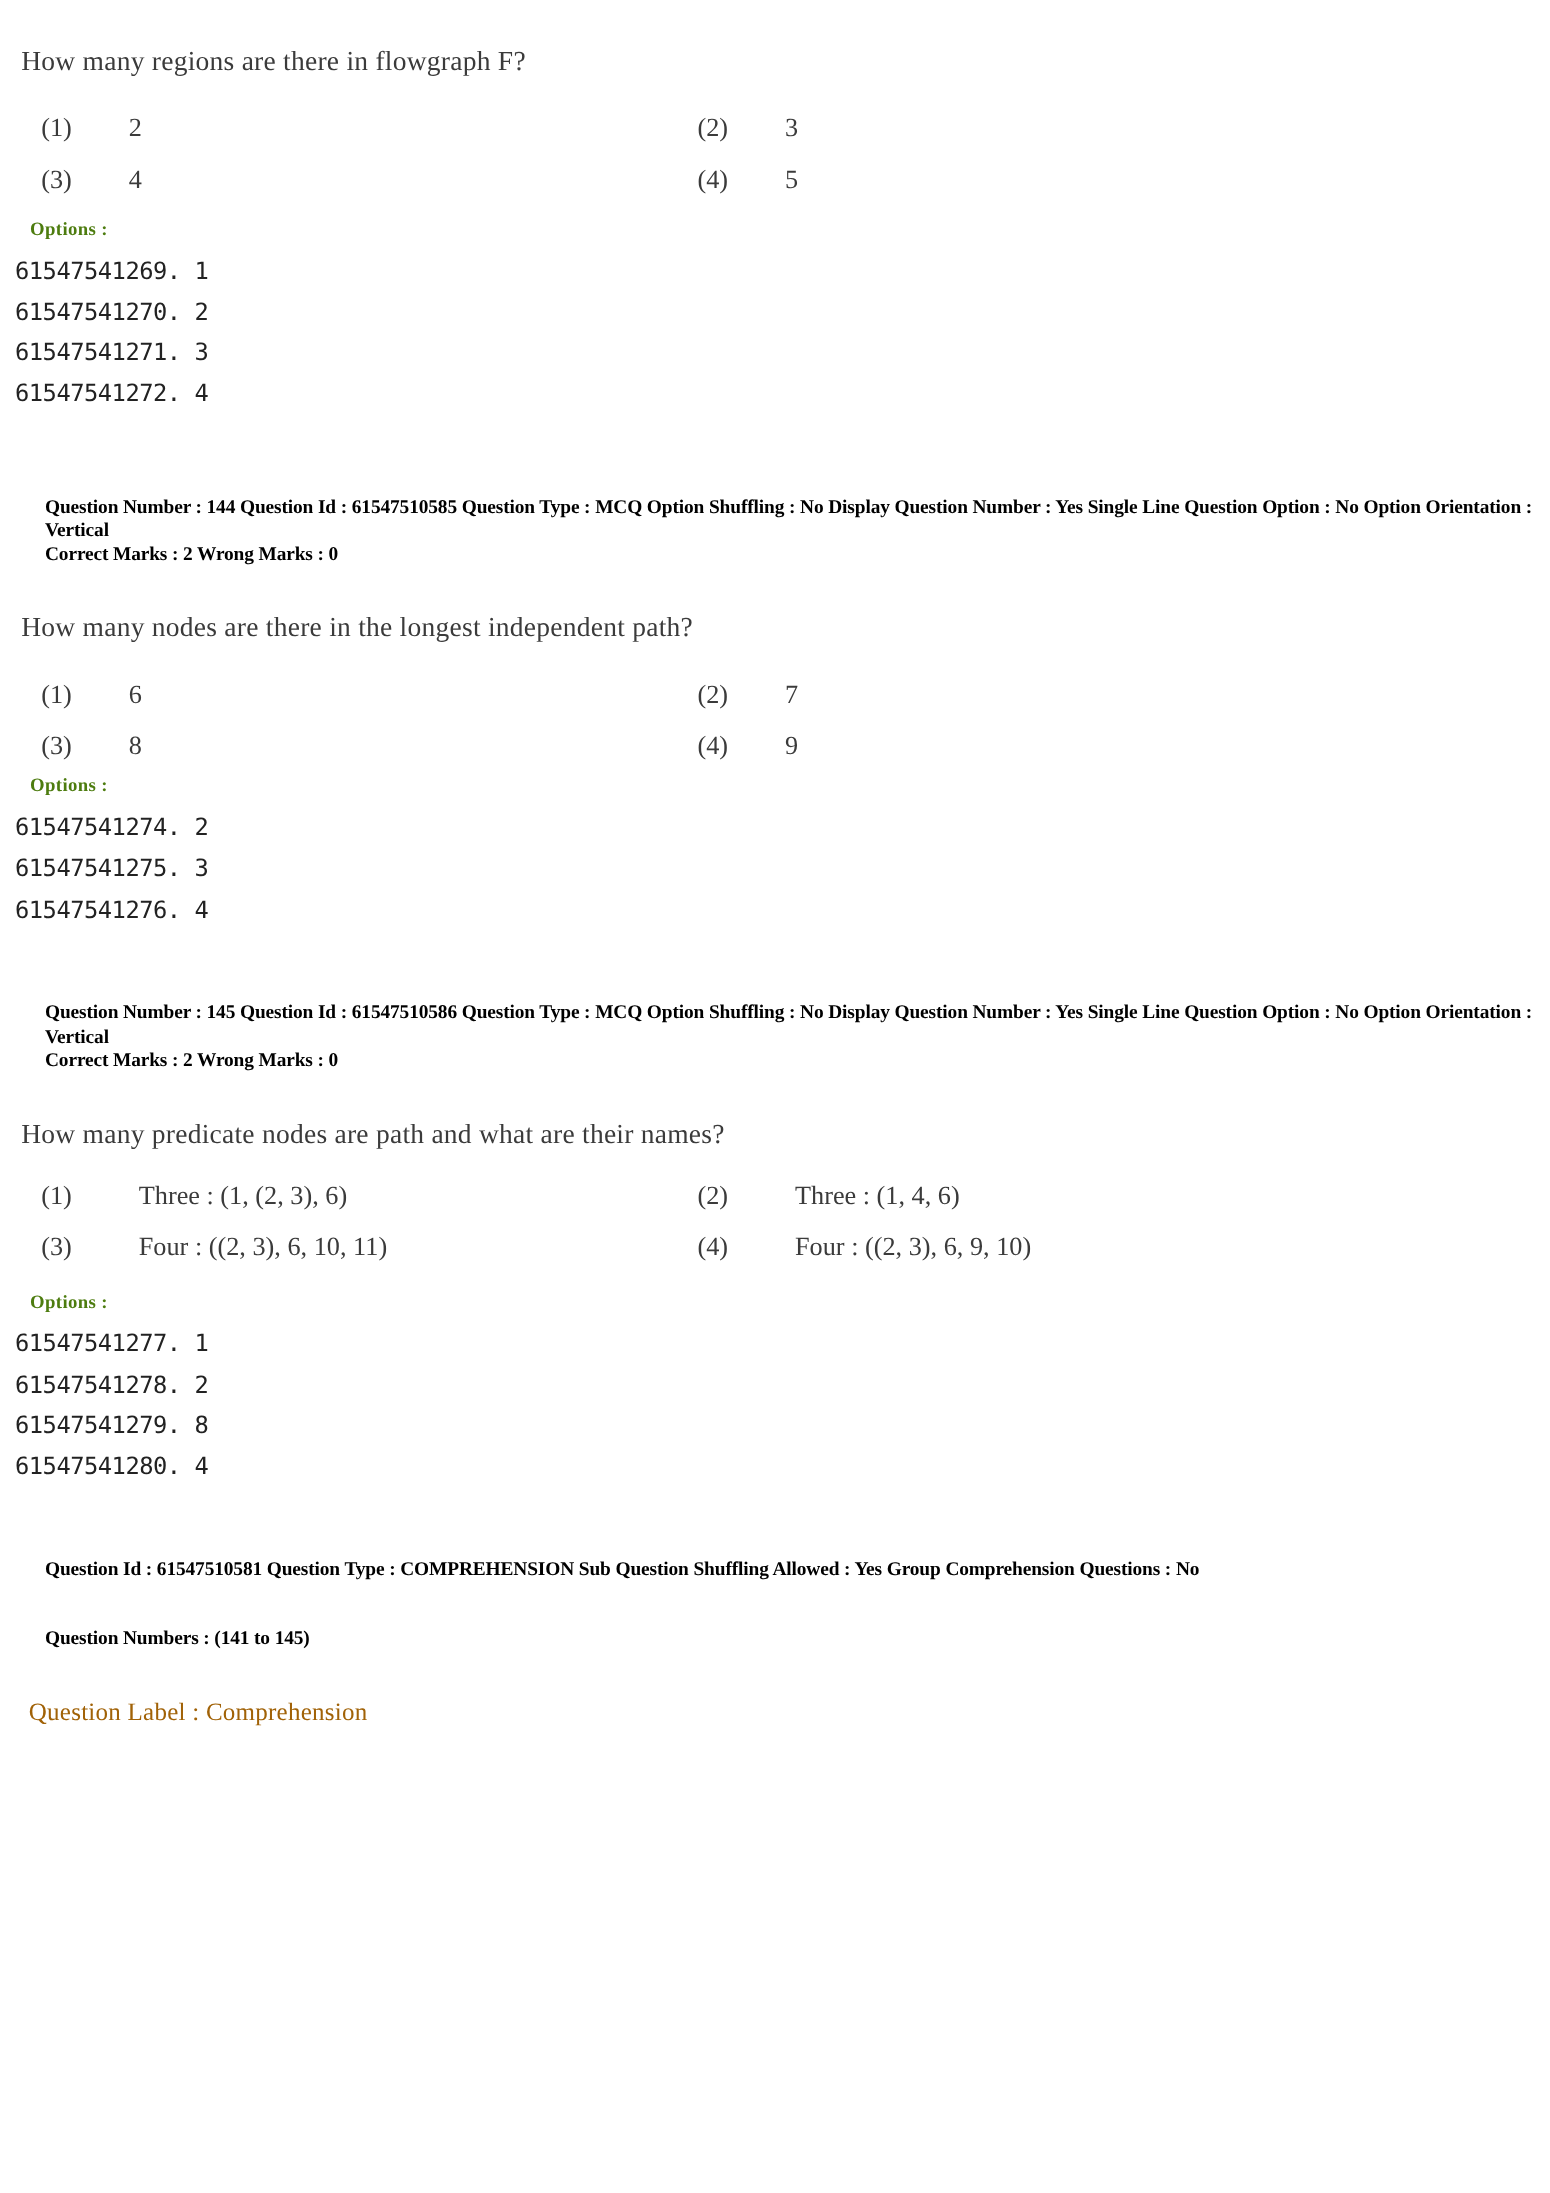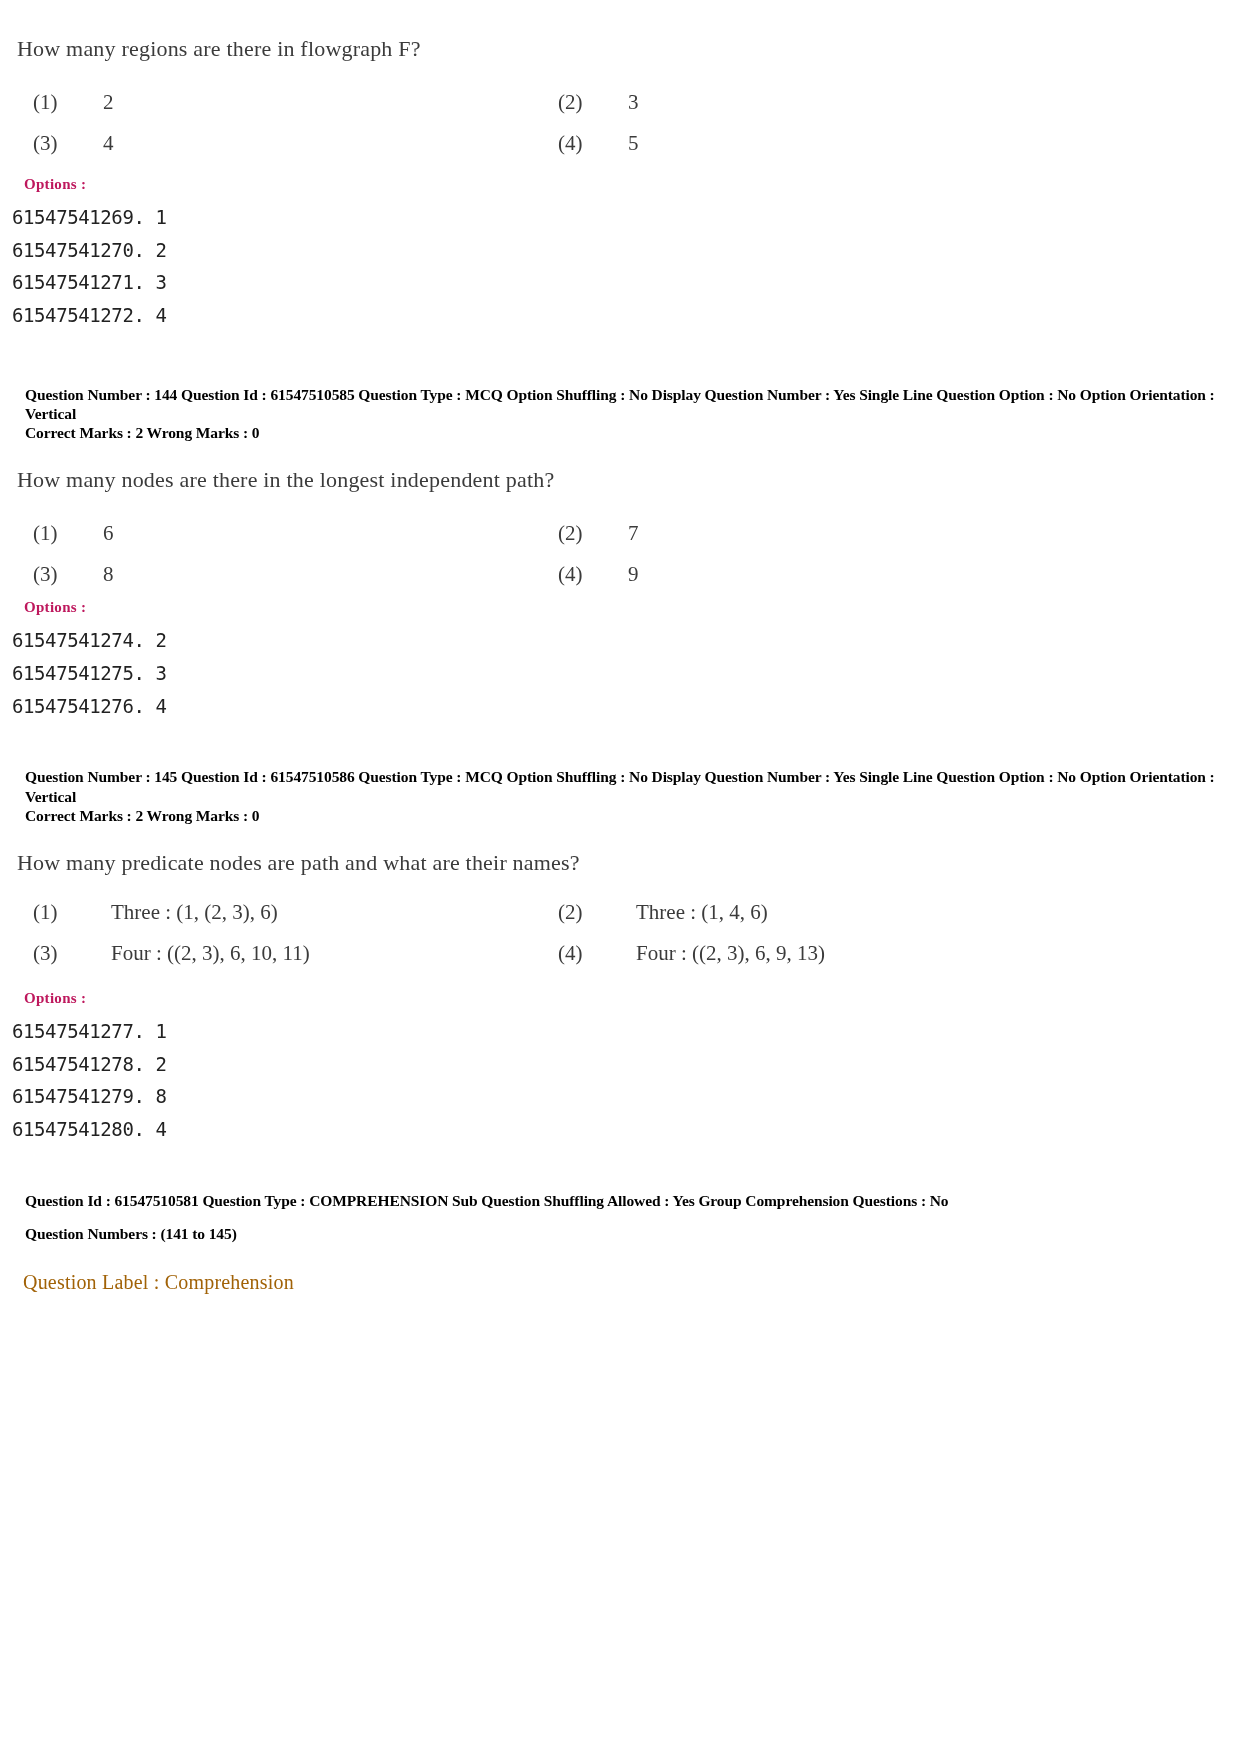--- a/index.html
+++ b/index.html
@@ -61,21 +61,21 @@
   .choice .ctext {
     display: inline-block;
   }
   .choices.wide .choice .marker { min-width: 78px; }
 
   
   .options-label {
     font-family: "Liberation Serif", serif;
     font-weight: bold;
     font-size: 15px;
-    color: #be185d;
+    color: #4d7c0f;
     padding-left: 24px;
     margin: 0;
     letter-spacing: 0.3px;
   }
 
   
   .opt-list {
     margin: 0;
     padding: 0 0 0 12px;
     list-style: none;
@@ -91,21 +91,21 @@
 
   
   .meta {
     font-family: "Liberation Serif", serif;
     font-weight: bold;
     font-size: 15.5px;
     color: #000000;
     line-height: 1.24;
     padding-left: 24px;
     letter-spacing: -0.1px;
-    margin: 1px;
+    margin: 12px;
   }
   .meta .meta-line { display: block; white-space: normal; }
 
   
   .plain-label {
     font-family: "Liberation Serif", serif;
     font-size: 20px;
     color: #a16207;
     padding-left: 8px;
     margin: 15px;
@@ -250,21 +250,21 @@
         </div>
       </div>
       <div class="sp-16"></div>
       <div class="choice-row">
         <div class="choice left">
           <span class="marker">(3)</span>
           <span class="ctext">Four : ((2, 3),  6, 10, 11)</span>
         </div>
         <div class="choice right">
           <span class="marker">(4)</span>
-          <span class="ctext">Four : ((2, 3), 6, 9, 13)</span>
+          <span class="ctext">Four : ((2, 3), 6, 9, 10)</span>
         </div>
       </div>
     </div>
 
     <div class="sp-24"></div>
 
     <div class="options-label">Options :</div>
 
     <div class="sp-8"></div>
 

